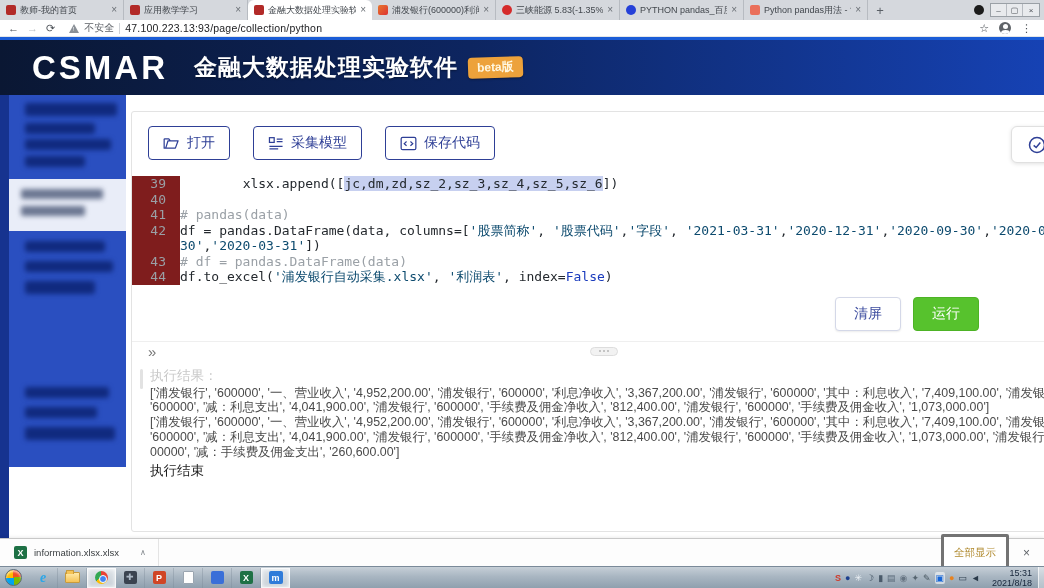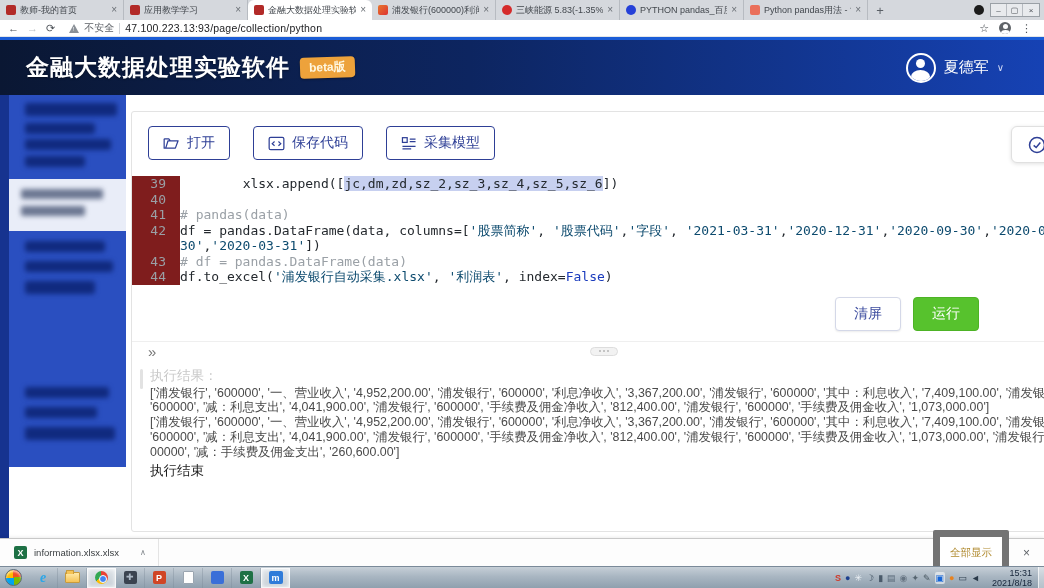--- a/index.html
+++ b/index.html
@@ -97,21 +97,21 @@
   .out-line { color:#4a4a4a; font-size:12.4px; line-height:14.8px; word-break:break-all; }
   #out-end { color:#1f1f1f; font-size:13.5px; margin-top:3px; }
 
   
   #dlbar { position:absolute; left:0; top:538px; width:1044px; height:28px; background:#fdfdfd; border-top:1px solid #c8c8c8; box-shadow:0 -1px 3px rgba(0,0,0,.08); display:flex; align-items:center; }
   #dl-item { display:flex; align-items:center; gap:7px; height:100%; padding:0 12px 0 14px; border-right:1px solid #e4e4e4; cursor:pointer; }
   .xl-ico { width:13px; height:13px; background:#1e7145; border-radius:2px; color:#fff; font-size:9px; font-weight:bold; display:flex; align-items:center; justify-content:center; }
   #dl-name { font-size:9.5px; color:#3c4043; }
   #dl-caret { font-size:8px; color:#80868b; margin-left:14px; }
   #dl-right { margin-left:auto; display:flex; align-items:center; gap:14px; padding-right:14px; }
-  #show-all-btn { border:7px solid #737373; border-radius:2px; background:#fff; color:#b08a2e; font-size:10.5px; padding:9px 10px; cursor:pointer; }
+  #show-all-btn { border:3px solid #737373; border-radius:2px; background:#fff; color:#b08a2e; font-size:10.5px; padding:9px 10px; cursor:pointer; }
   #dl-close { color:#5f6368; font-size:12px; cursor:pointer; }
 
   
   #taskbar { position:absolute; left:0; top:566px; width:1044px; height:22px; background:linear-gradient(#c6cfd7 0%, #a9b6c2 45%, #8fa0ae 100%); border-top:1px solid #7a8a99; display:flex; align-items:center; }
   #start-orb { width:17px; height:17px; margin:0 7px 0 5px; border-radius:50%; background:conic-gradient(#f25022 0 25%, #7fba00 0 50%, #00a4ef 0 75%, #ffb900 0); border:1px solid #5a6a78; box-shadow:inset 0 2px 2px rgba(255,255,255,.6); cursor:pointer; }
   .tico { width:29px; height:20px; display:flex; align-items:center; justify-content:center; border-right:1px solid rgba(120,135,150,.35); cursor:pointer; }
   .tico.active { background:rgba(255,255,255,.5); border:1px solid rgba(255,255,255,.8); box-shadow:inset 0 0 4px rgba(255,255,255,.9); }
   .gl-ie { color:#2ba6e8; font-size:14px; font-weight:bold; font-family:"Liberation Serif",serif; font-style:italic; }
   .gl-folder { width:15px; height:11px; background:linear-gradient(#ffe9a8,#f5c356); border:1px solid #c89b3c; border-radius:1px; position:relative; }
   .gl-folder::before { content:""; position:absolute; left:0; top:-3px; width:6px; height:3px; background:#f5c356; border:1px solid #c89b3c; border-bottom:none; border-radius:1px 1px 0 0; }
@@ -199,27 +199,23 @@
     <div id="urlbar-right">
       <span class="navico">☆</span>
       <span id="profile-ico"></span>
       <span class="navico">⋮</span>
     </div>
   </div>
 
   <div id="blueline"></div>
 
   <div id="appheader">
+    <div id="logo">CSMAR</div>
     <div id="apptitle">金融大数据处理实验软件</div>
     <div id="beta-badge">beta版</div>
-    <div id="user-area">
-      <div id="avatar"></div>
-      <span id="username">夏德军</span>
-      <span id="user-caret">∨</span>
-    </div>
   </div>
 
   <div id="appbody">
     <div id="edge-strip"></div>
     <div id="sidebar">
         <div class="spill" style="left: 16px; top: 8px; width: 92px; height: 13px;"></div>
         <div class="spill" style="left: 16px; top: 28px; width: 70px; height: 11px;"></div>
         <div class="spill" style="left: 16px; top: 44px; width: 86px; height: 11px;"></div>
         <div class="spill" style="left: 16px; top: 61px; width: 60px; height: 11px;"></div>
         <div class="spill" style="left: 16px; top: 146px; width: 80px; height: 11px;"></div>
@@ -240,35 +236,35 @@
             <button class="tbtn">
               <span class="tb-ic">
                 <svg width="17" height="15" viewBox="0 0 22 18" fill="none" stroke="#2e3f96" stroke-width="1.6" stroke-linejoin="round">
                   <path d="M1.5 3 h6 l2 2.5 H19 v2 M1.5 3 v12 h14.5 l3.5 -9.5 H6.5 L3.5 15"></path>
                 </svg>
               </span>
               <span>打开</span>
             </button>
             <button class="tbtn">
               <span class="tb-ic">
+                <svg width="16" height="15" viewBox="0 0 22 20" fill="none" stroke="#2e3f96" stroke-width="1.7">
+                  <rect x="2" y="2" width="6.5" height="6.5"></rect>
+                  <path d="M12 4 h8 M12 7.5 h8 M2 14 h18 M2 17.5 h12"></path>
+                </svg>
+              </span>
+              <span>采集模型</span>
+            </button>
+            <button class="tbtn">
+              <span class="tb-ic">
                 <svg width="17" height="15" viewBox="0 0 22 19" fill="none" stroke="#2e3f96" stroke-width="1.6">
                   <rect x="1.5" y="1.5" width="19" height="16" rx="2"></rect>
                   <path d="M8.5 7 L5.5 9.7 L8.5 12.4 M13.5 7 L16.5 9.7 L13.5 12.4"></path>
                 </svg>
               </span>
               <span>保存代码</span>
-            </button>
-            <button class="tbtn">
-              <span class="tb-ic">
-                <svg width="16" height="15" viewBox="0 0 22 20" fill="none" stroke="#2e3f96" stroke-width="1.7">
-                  <rect x="2" y="2" width="6.5" height="6.5"></rect>
-                  <path d="M12 4 h8 M12 7.5 h8 M2 14 h18 M2 17.5 h12"></path>
-                </svg>
-              </span>
-              <span>采集模型</span>
             </button>
           </div>
         <div id="check-btn">
           <svg width="20" height="20" viewBox="0 0 24 24" fill="none" stroke="#2e3f96" stroke-width="1.8">
             <circle cx="12" cy="12" r="9"></circle>
             <path d="M8 12.5 L11 15 L16 9"></path>
           </svg>
         </div>
       </div>
 

